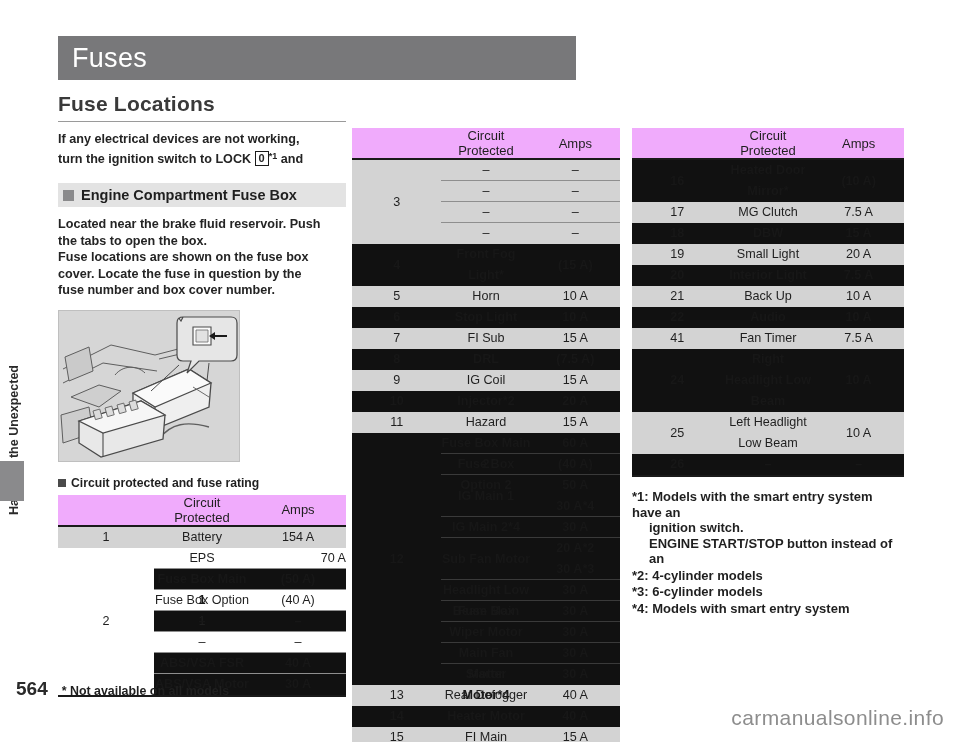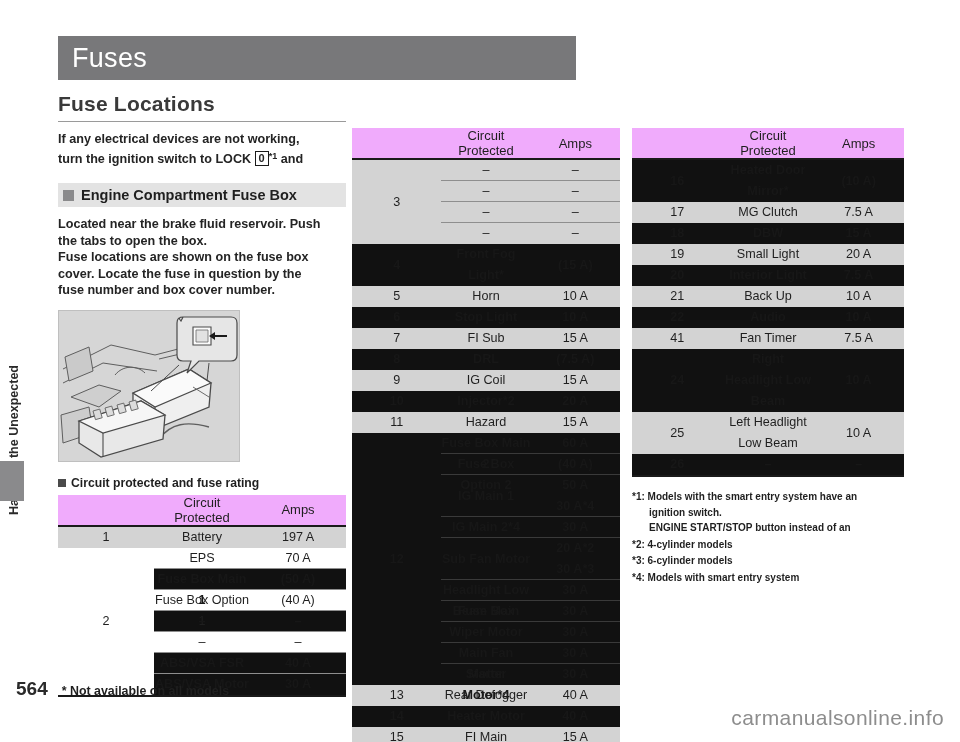--- a/index.html
+++ b/index.html
@@ -188,21 +188,21 @@
 
   
   .col-right {
     position: absolute;
     left: 632px; top: 128px;
     width: 272px;
   }
 
   .footnotes {
     margin-top: 12px;
-    font-size: 10px;
+    font-size: 13px;
     line-height: 15.5px;
     font-weight: 700;
     color: #1f1f1f;
   }
   .footnotes .fn { margin-bottom: 1px; }
   .fn-indent { padding-left: 17px; display: block; }
 
   
   .col-left-table { margin-top: 5px; }
 
@@ -331,38 +331,38 @@
           <tr class="thead-row">
             <th class="c-num"></th>
             <th>Circuit Protected</th>
             <th class="c-amp">Amps</th>
           </tr>
         </thead>
         <tbody>
             <tr class="light">
               <td class="c-num cellpad">1</td>
               <td class="c-name cellpad"><span>Battery</span></td>
-              <td class="c-amp cellpad"><span>197 A</span></td>
+              <td class="c-amp cellpad"><span>154 A</span></td>
             </tr>
             <tr class="white">
               <td class="c-num tbl-bottom">2</td>
               <td class="c-name tbl-bottom">
                 <div>
                   <div class="subrow" style="background: rgb(255, 255, 255); color: rgb(31, 31, 31); font-weight: 400;">EPS</div>
                   <div class="subrow" style="background: rgb(17, 17, 17); color: rgb(23, 23, 23); font-weight: 700;">Fuse Box Main 1</div>
                   <div class="subrow" style="background: rgb(255, 255, 255); color: rgb(31, 31, 31); font-weight: 400;">Fuse Box Option 1</div>
                   <div class="subrow" style="background: rgb(17, 17, 17); color: rgb(23, 23, 23); font-weight: 700;">–</div>
                   <div class="subrow" style="background: rgb(255, 255, 255); color: rgb(31, 31, 31); font-weight: 400;">–</div>
                   <div class="subrow" style="background: rgb(17, 17, 17); color: rgb(23, 23, 23); font-weight: 700;">ABS/VSA FSR</div>
                   <div class="subrow" style="background: rgb(17, 17, 17); color: rgb(23, 23, 23); font-weight: 700; border-bottom: 0px;">ABS/VSA Motor</div>
                 </div>
               </td>
               <td class="c-amp tbl-bottom">
                 <div>
-                  <div class="subrow" style="background: rgb(255, 255, 255); color: rgb(31, 31, 31); font-weight: 400;">70 A</div>
+                  <div class="subrow" style="background: rgb(255, 255, 255); color: rgb(31, 31, 31); font-weight: 400; text-align: right;">70 A</div>
                   <div class="subrow" style="background: rgb(17, 17, 17); color: rgb(23, 23, 23); font-weight: 700;">(50 A)</div>
                   <div class="subrow" style="background: rgb(255, 255, 255); color: rgb(31, 31, 31); font-weight: 400;">(40 A)</div>
                   <div class="subrow" style="background: rgb(17, 17, 17); color: rgb(23, 23, 23); font-weight: 700;">–</div>
                   <div class="subrow" style="background: rgb(255, 255, 255); color: rgb(31, 31, 31); font-weight: 400;">–</div>
                   <div class="subrow" style="background: rgb(17, 17, 17); color: rgb(23, 23, 23); font-weight: 700;">40 A</div>
                   <div class="subrow" style="background: rgb(17, 17, 17); color: rgb(23, 23, 23); font-weight: 700; border-bottom: 0px;">30 A</div>
                 </div>
               </td>
             </tr>
           </tbody>

